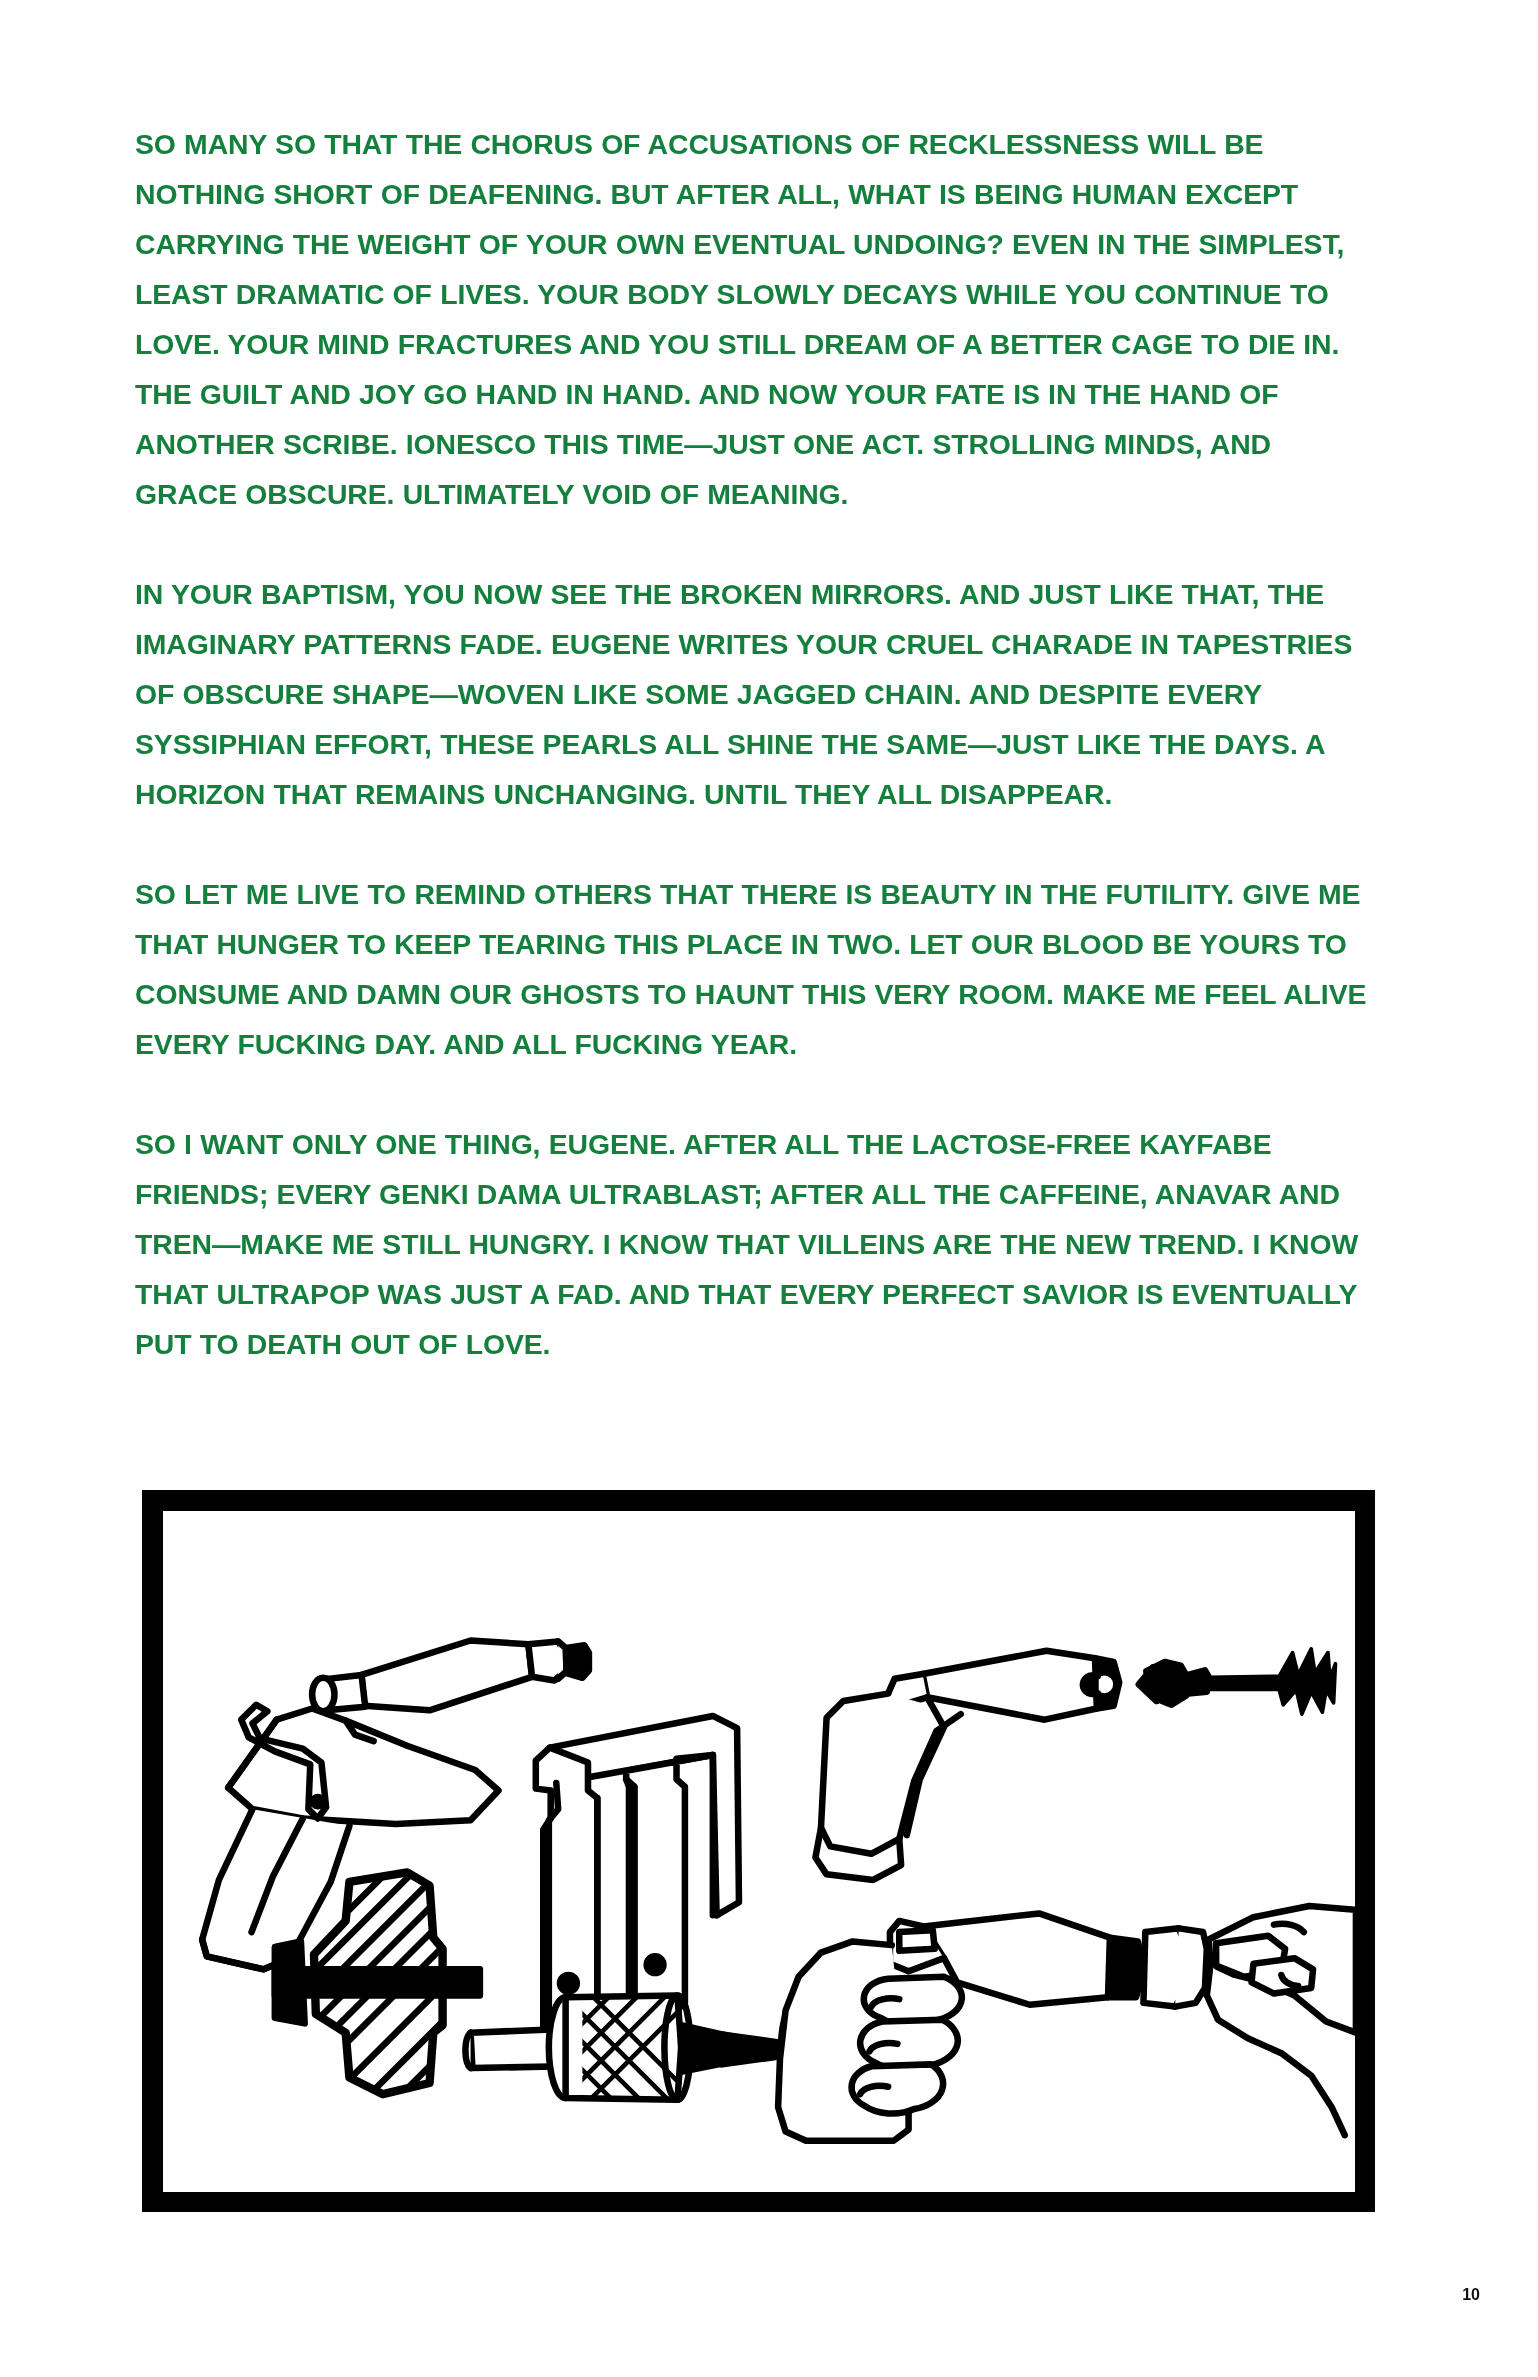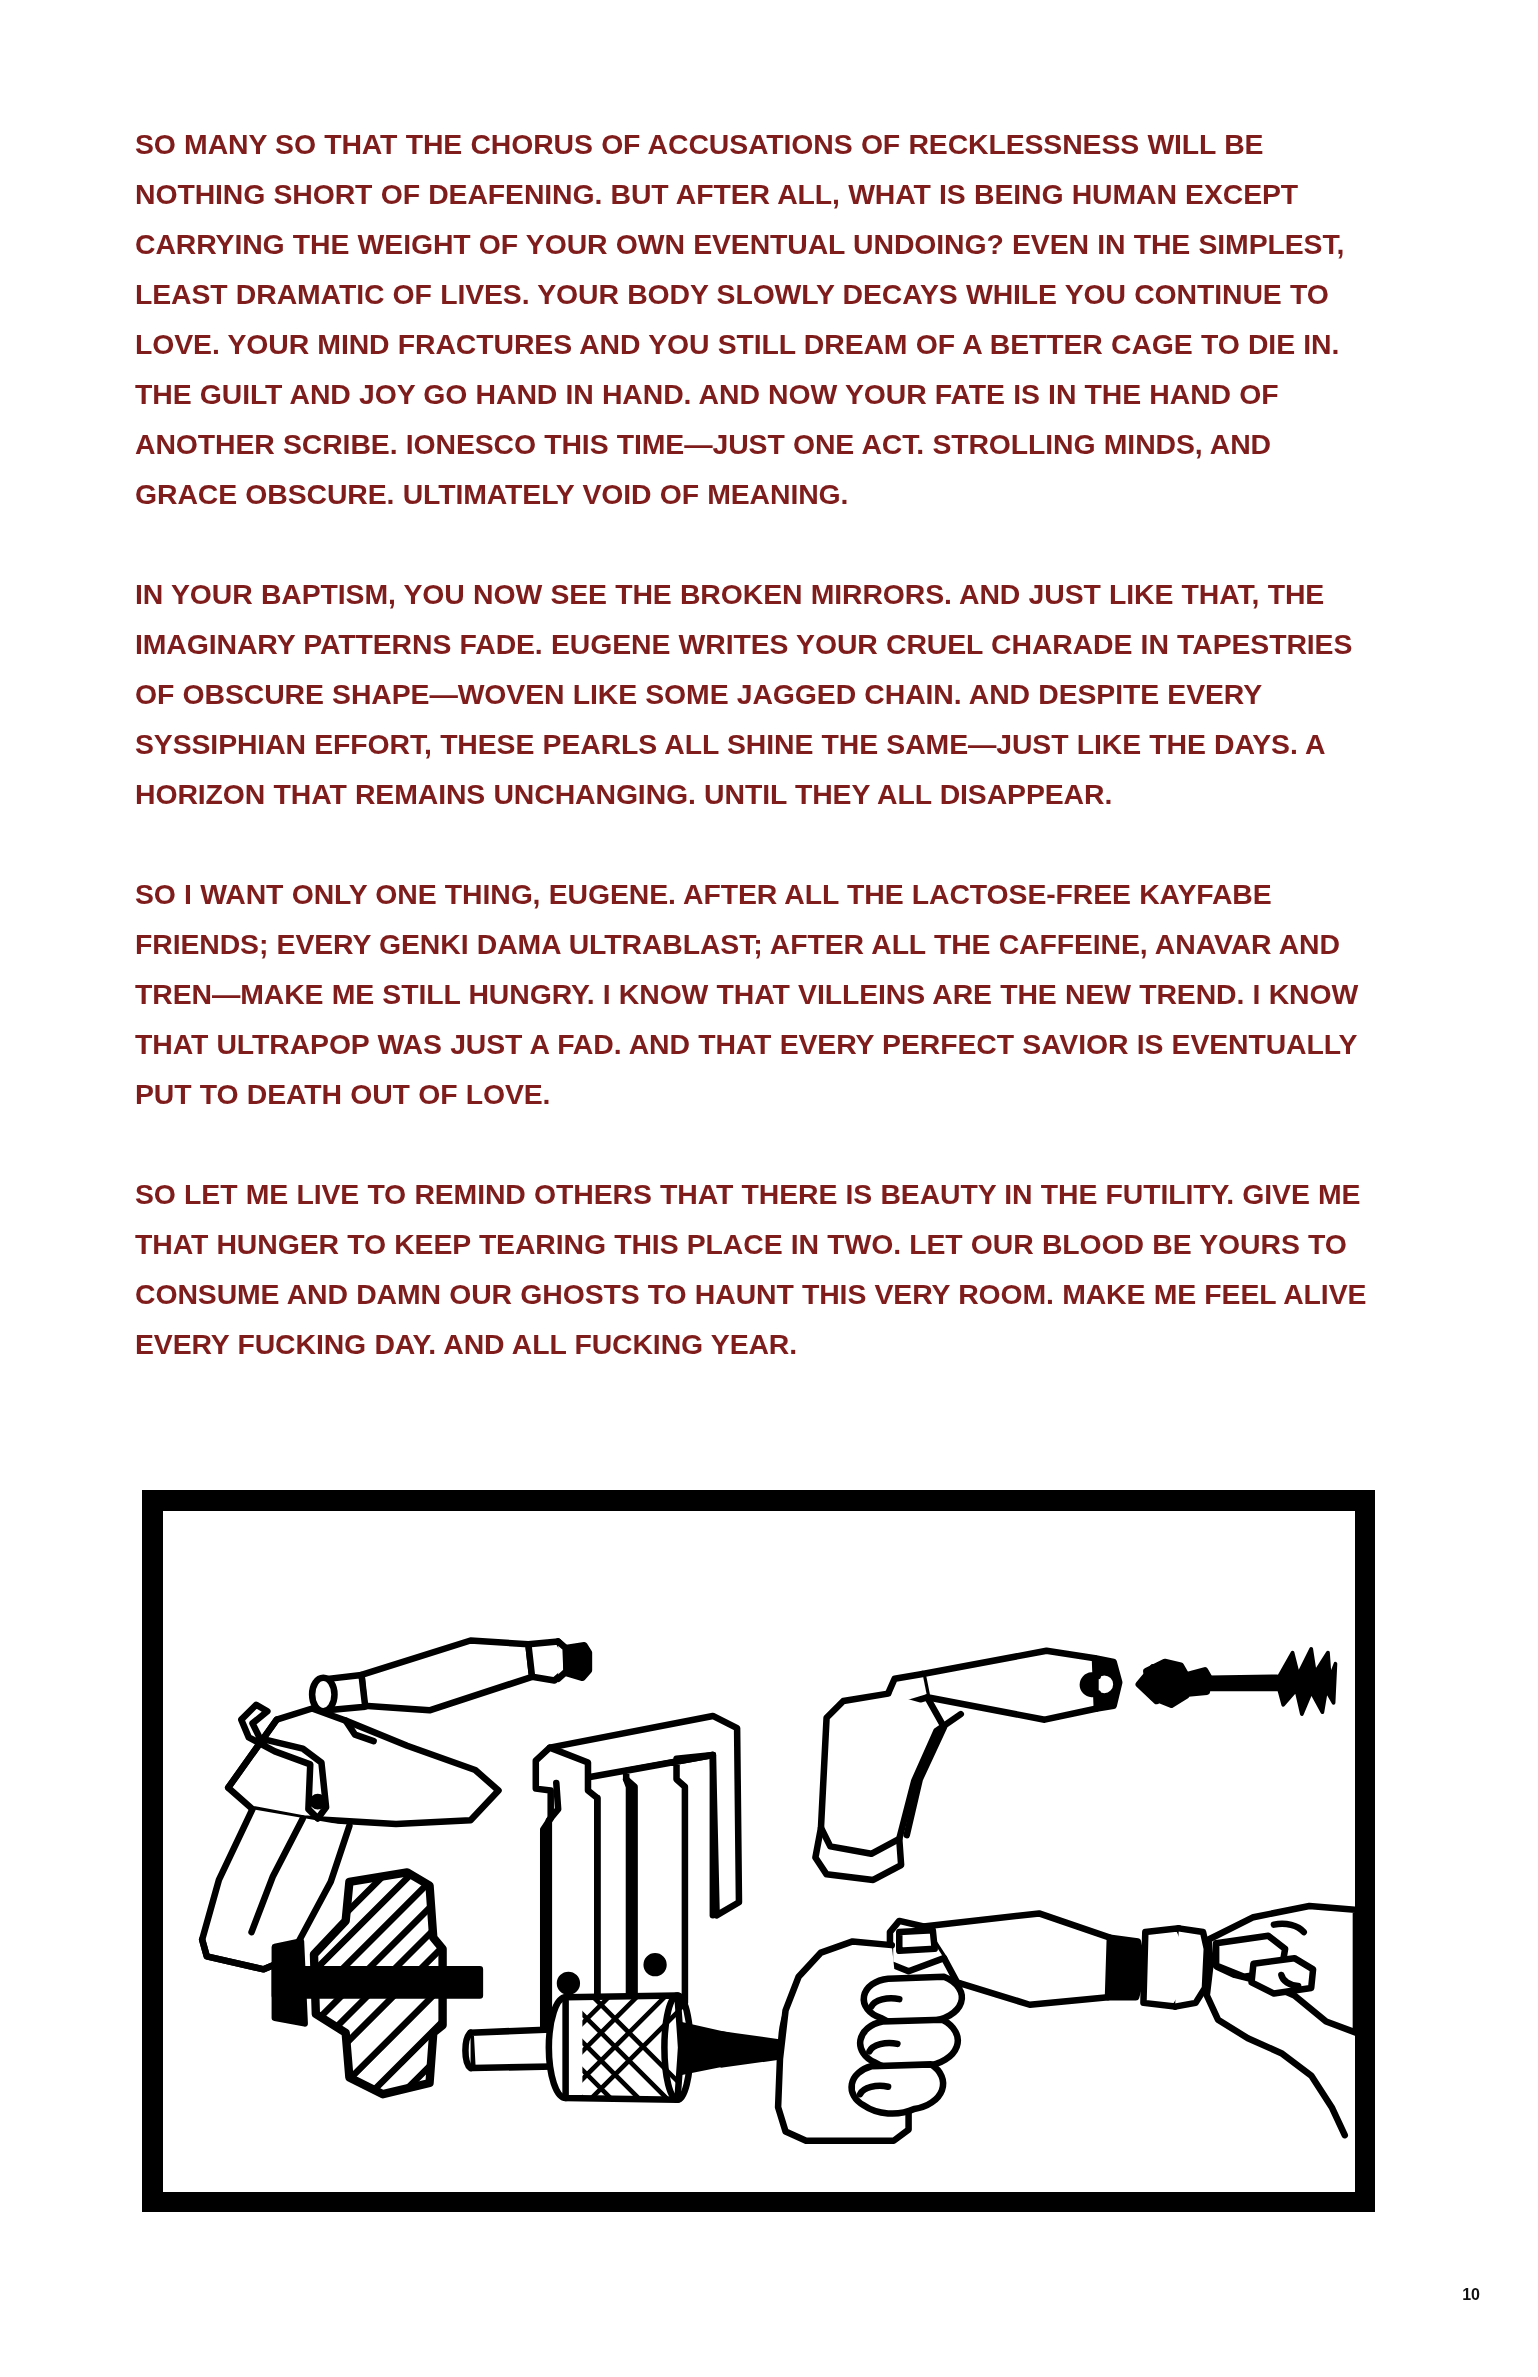--- a/index.html
+++ b/index.html
@@ -24,21 +24,21 @@
     left: 135px;
     top: 119px;
     width: 1240px;
   }
   .para {
     font-family: "Liberation Sans", sans-serif;
     font-weight: bold;
     font-size: 28.4px;
     line-height: 50px;
     letter-spacing: -0.1px;
-    color: #7f1d1d;
+    color: #15803d;
     margin: 0 0 50px 0;
     text-transform: uppercase;
     white-space: pre-line;
     word-spacing: 0.5px;
   }
   .para:last-child { margin-bottom: 0; }
 
   .figure-frame {
     position: absolute;
     left: 142px;
@@ -73,22 +73,22 @@
   }
 </style>
 </head>
 <body>
 
 <div class="page">
 
   <div class="content">
     <p class="para">SO MANY SO THAT THE CHORUS OF ACCUSATIONS OF RECKLESSNESS WILL BE NOTHING SHORT OF DEAFENING. BUT AFTER ALL, WHAT IS BEING HUMAN EXCEPT CARRYING THE WEIGHT OF YOUR OWN EVENTUAL UNDOING? EVEN IN THE SIMPLEST, LEAST DRAMATIC OF LIVES. YOUR BODY SLOWLY DECAYS WHILE YOU CONTINUE TO LOVE. YOUR MIND FRACTURES AND YOU STILL DREAM OF A BETTER CAGE TO DIE IN. THE GUILT AND JOY GO HAND IN HAND. AND NOW YOUR FATE IS IN THE HAND OF ANOTHER SCRIBE. IONESCO THIS TIME—JUST ONE ACT. STROLLING MINDS, AND GRACE OBSCURE. ULTIMATELY VOID OF MEANING.</p>
     <p class="para">IN YOUR BAPTISM, YOU NOW SEE THE BROKEN MIRRORS. AND JUST LIKE THAT, THE IMAGINARY PATTERNS FADE. EUGENE WRITES YOUR CRUEL CHARADE IN TAPESTRIES OF OBSCURE SHAPE—WOVEN LIKE SOME JAGGED CHAIN. AND DESPITE EVERY SYSSIPHIAN EFFORT, THESE PEARLS ALL SHINE THE SAME—JUST LIKE THE DAYS. A HORIZON THAT REMAINS UNCHANGING. UNTIL THEY ALL DISAPPEAR.</p>
+    <p class="para">SO LET ME LIVE TO REMIND OTHERS THAT THERE IS BEAUTY IN THE FUTILITY. GIVE ME THAT HUNGER TO KEEP TEARING THIS PLACE IN TWO. LET OUR BLOOD BE YOURS TO CONSUME AND DAMN OUR GHOSTS TO HAUNT THIS VERY ROOM. MAKE ME FEEL ALIVE EVERY FUCKING DAY. AND ALL FUCKING YEAR.</p>
     <p class="para">SO I WANT ONLY ONE THING, EUGENE. AFTER ALL THE LACTOSE-FREE KAYFABE FRIENDS; EVERY GENKI DAMA ULTRABLAST; AFTER ALL THE CAFFEINE, ANAVAR AND TREN—MAKE ME STILL HUNGRY. I KNOW THAT VILLEINS ARE THE NEW TREND. I KNOW THAT ULTRAPOP WAS JUST A FAD. AND THAT EVERY PERFECT SAVIOR IS EVENTUALLY PUT TO DEATH OUT OF LOVE.</p>
-    <p class="para">SO LET ME LIVE TO REMIND OTHERS THAT THERE IS BEAUTY IN THE FUTILITY. GIVE ME THAT HUNGER TO KEEP TEARING THIS PLACE IN TWO. LET OUR BLOOD BE YOURS TO CONSUME AND DAMN OUR GHOSTS TO HAUNT THIS VERY ROOM. MAKE ME FEEL ALIVE EVERY FUCKING DAY. AND ALL FUCKING YEAR.</p>
   </div>
 
   <div class="figure-frame">
     <div class="figure-inner">
       <svg viewBox="0 0 1279 731" preserveAspectRatio="none">
         <g fill="none" stroke="#000000" stroke-width="7" stroke-linejoin="round" stroke-linecap="round">
 
           <g>
 
             <path d="M213,176 L330,139 L392,143 L396,178 L286,214 L216,209 Z" fill="#ffffff"></path>

